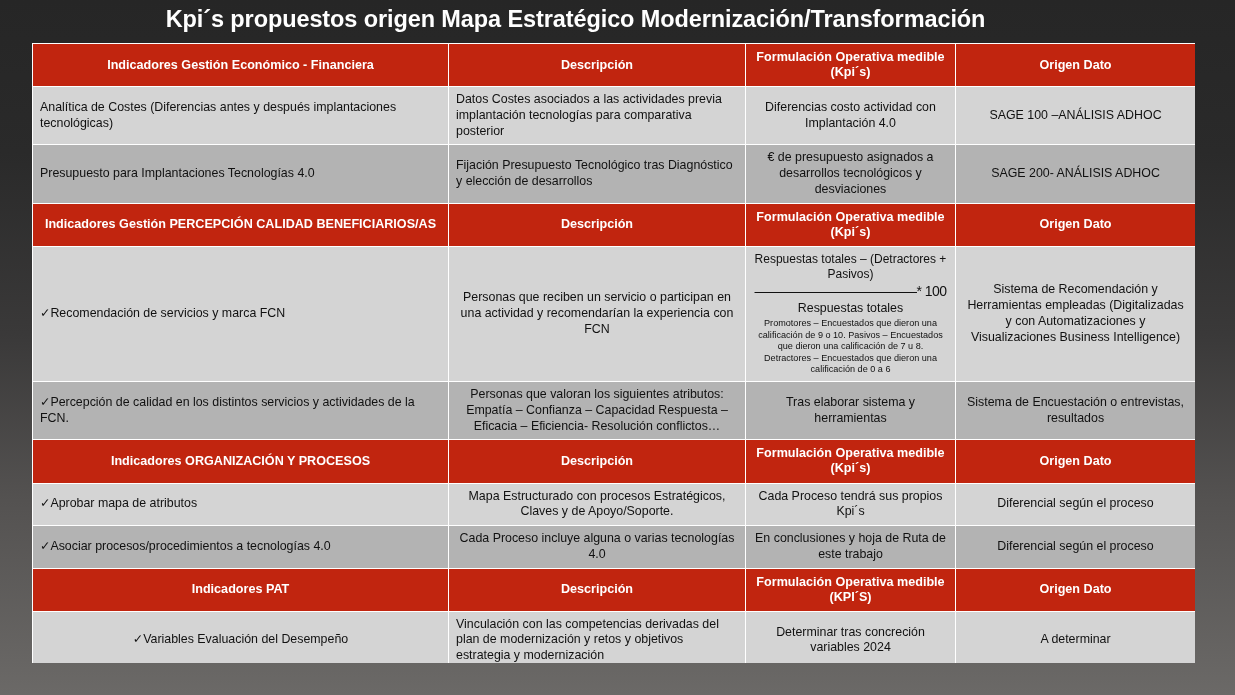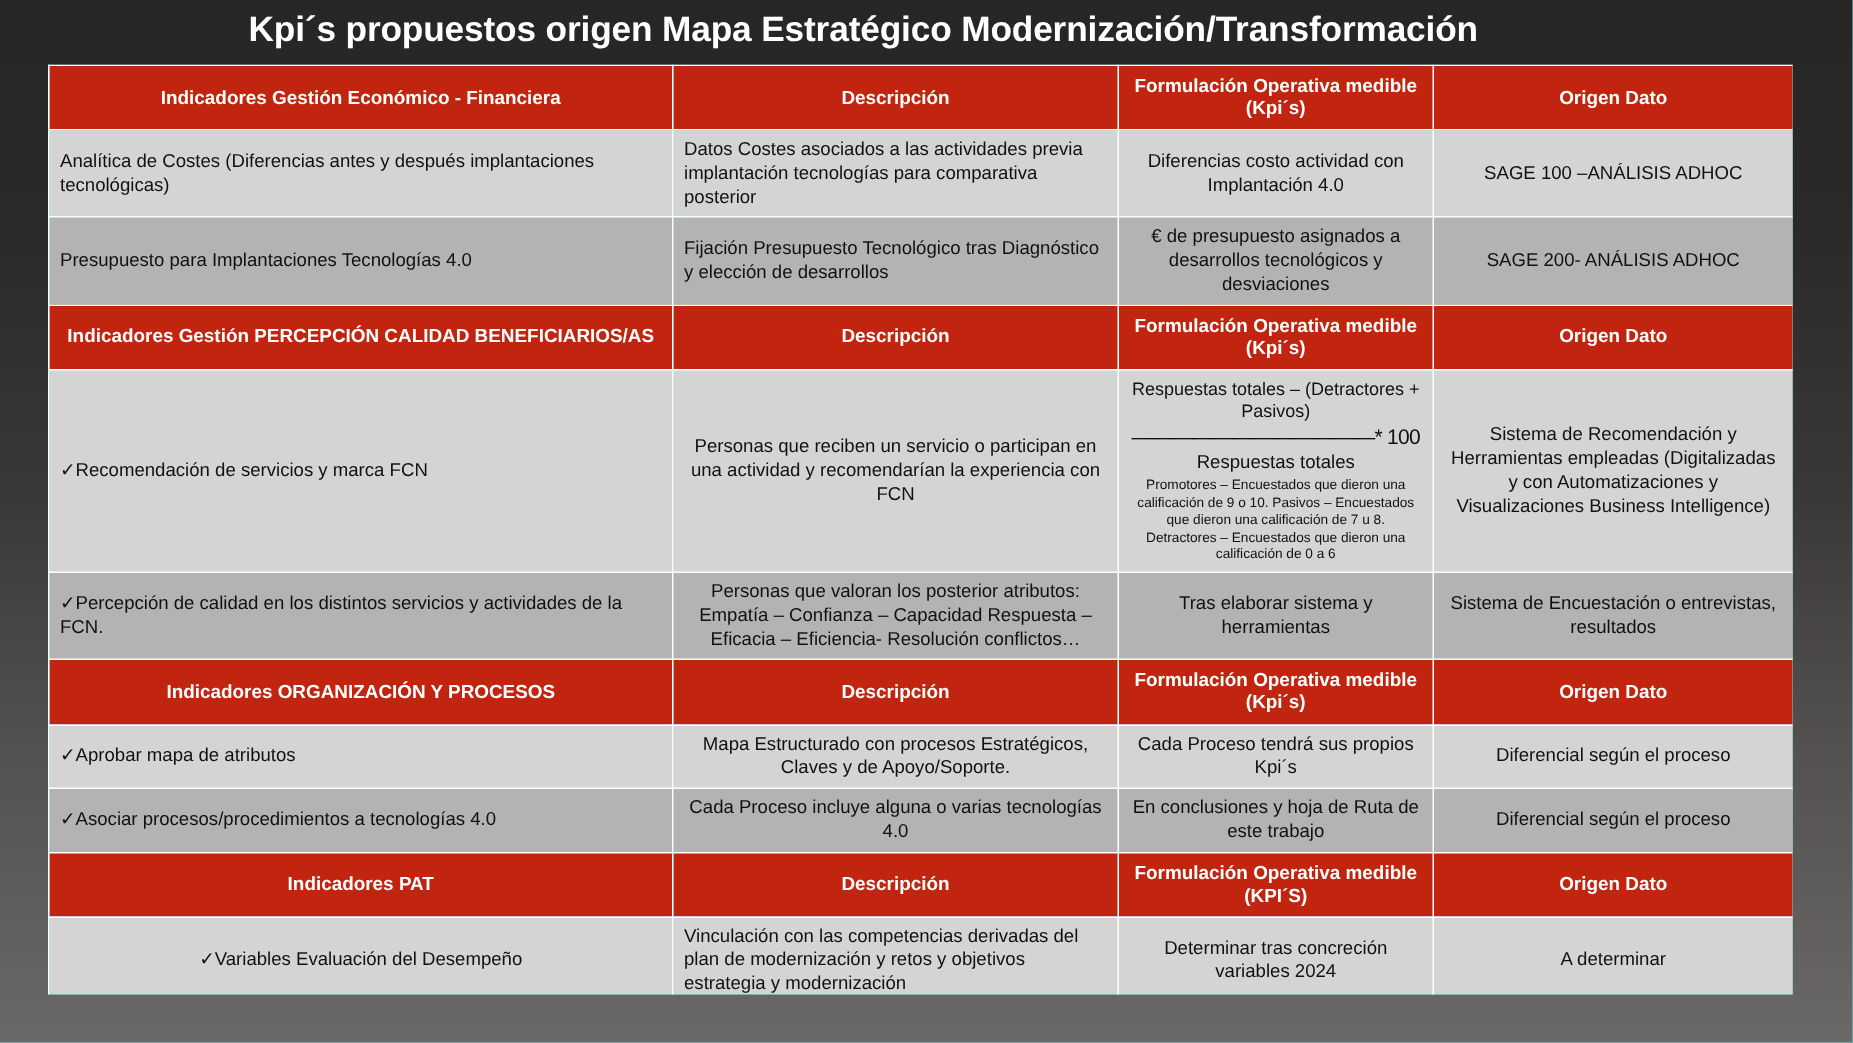--- a/index.html
+++ b/index.html
@@ -35,21 +35,21 @@
     width: 1163px;
     height: 620px;
     background: #ffffff;
     overflow: hidden;
   }
 
   table.kpi {
     width: 1163px;
     border-collapse: collapse;
     table-layout: fixed;
-    background: #14b8a6;
+    background: #fca5a5;
   }
 
   table.kpi td {
     border: 1.4px solid #ffffff;
     vertical-align: middle;
     padding: 5px 7px;
     color: #111111;
     font-size: 12.4px;
     line-height: 1.27;
   }
@@ -152,21 +152,21 @@
             <span class="num">Respuestas totales – (Detractores + Pasivos)</span>
             <span class="bar-row">————————————* 100</span>
             <span class="den">Respuestas totales</span>
             <span class="note">Promotores – Encuestados que dieron una calificación de 9 o 10. Pasivos – Encuestados que dieron una calificación de 7 u 8. Detractores – Encuestados que dieron una calificación de 0 a 6</span>
           </td>
           <td class="ctr">Sistema de Recomendación y Herramientas empleadas (Digitalizadas y con Automatizaciones y Visualizaciones Business Intelligence)</td>
         </tr>
 
         <tr class="dark" style="height:48px">
           <td class="left">✓Percepción de calidad en los distintos servicios y actividades de la FCN.</td>
-          <td class="ctr">Personas que valoran los posterior atributos: Empatía – Confianza – Capacidad Respuesta – Eficacia – Eficiencia- Resolución conflictos…</td>
+          <td class="ctr">Personas que valoran los siguientes atributos: Empatía – Confianza – Capacidad Respuesta – Eficacia – Eficiencia- Resolución conflictos…</td>
           <td class="ctr">Tras elaborar sistema y herramientas</td>
           <td class="ctr">Sistema de Encuestación o entrevistas, resultados</td>
         </tr>
 
         <tr class="hdr">
           <td>Indicadores ORGANIZACIÓN Y PROCESOS</td>
           <td>Descripción</td>
           <td>
             <span>Formulación Operativa medible</span><br>
             <span>(Kpi´s)</span>

